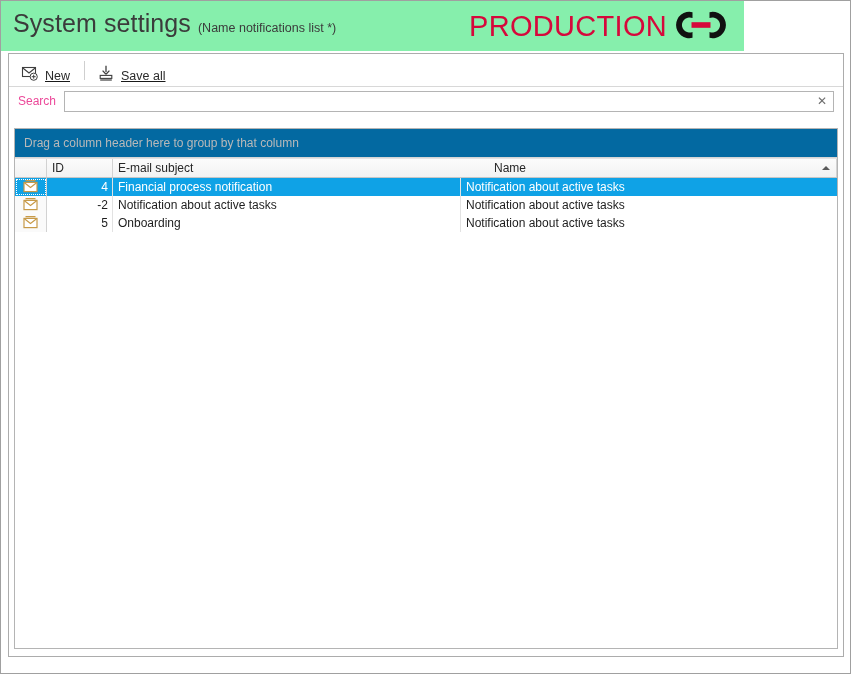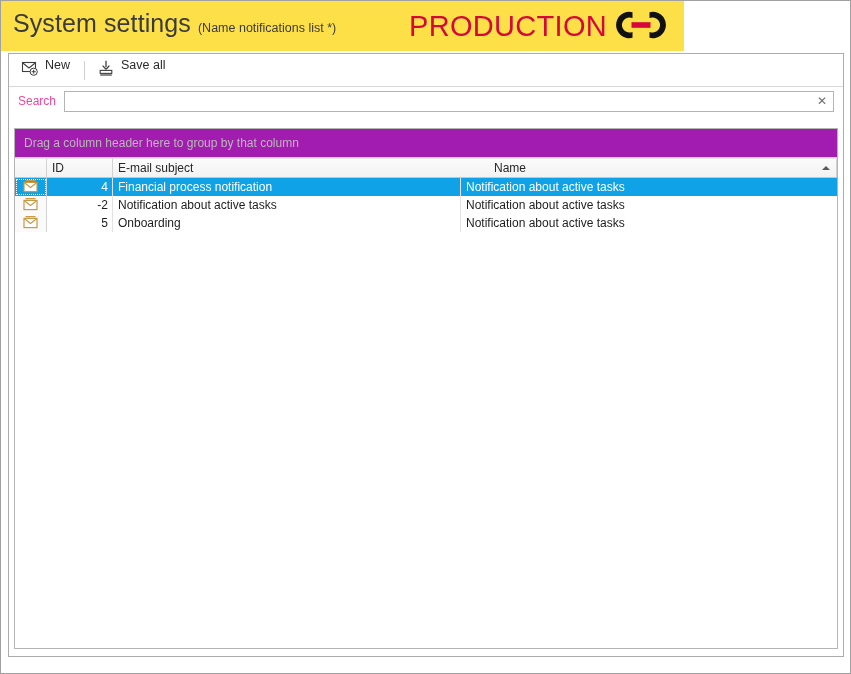--- a/index.html
+++ b/index.html
@@ -24,24 +24,24 @@
     height: 674px;
     box-sizing: border-box;
     border: 1px solid #a0a0a0;
     background: #ffffff;
   }
 
   
   .titlebar {
     position: absolute;
     left: 0; top: 0;
-    width: 683px;
+    width: 743px;
     height: 50px;
     box-sizing: border-box;
-    background: #fde047;
+    background: #86efac;
   }
   .title-wrap {
     position: absolute;
     left: 12px;
     top: 10px;
     display: flex;
     align-items: baseline;
   }
   .title-main {
     font-size: 25px;
@@ -99,25 +99,26 @@
     height: 33px;
     box-sizing: border-box;
     border-bottom: 1px solid #d8d8d8;
     background: #ffffff;
     display: flex;
     align-items: center;
     padding-left: 6px;
   }
   .tb-btn {
     display: flex;
-    align-items: flex-start;
+    align-items: flex-end;
     height: 25px;
     padding: 0 7px 0 4px;
     cursor: default;
     border: 1px solid transparent;
+    text-decoration: underline;
   }
   .tb-icon {
     width: 20px;
     height: 20px;
     display: inline-flex;
     align-items: center;
     justify-content: center;
     margin-right: 5px;
   }
   .tb-label {
@@ -197,21 +198,21 @@
     border: 1px solid #b4b4b4;
     background: #ffffff;
   }
   .group-panel {
     height: 29px;
     box-sizing: border-box;
     border-bottom: 1px solid #d6d6d6;
     display: flex;
     align-items: center;
     padding-left: 9px;
-    background: #a21caf;
+    background: #0369a1;
   }
   .group-hint {
     font-size: 12px;
     color: #b9b9b9;
     white-space: nowrap;
   }
 
   .header-row {
     display: flex;
     height: 20px;

